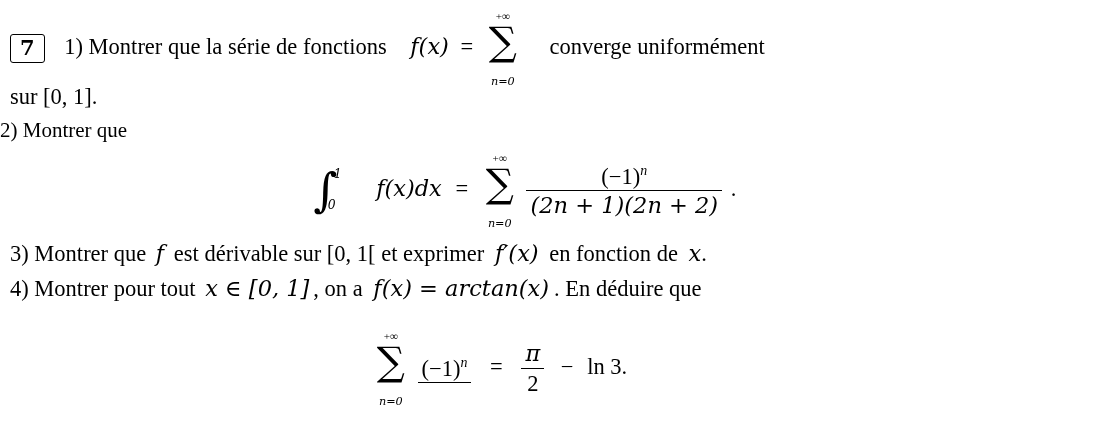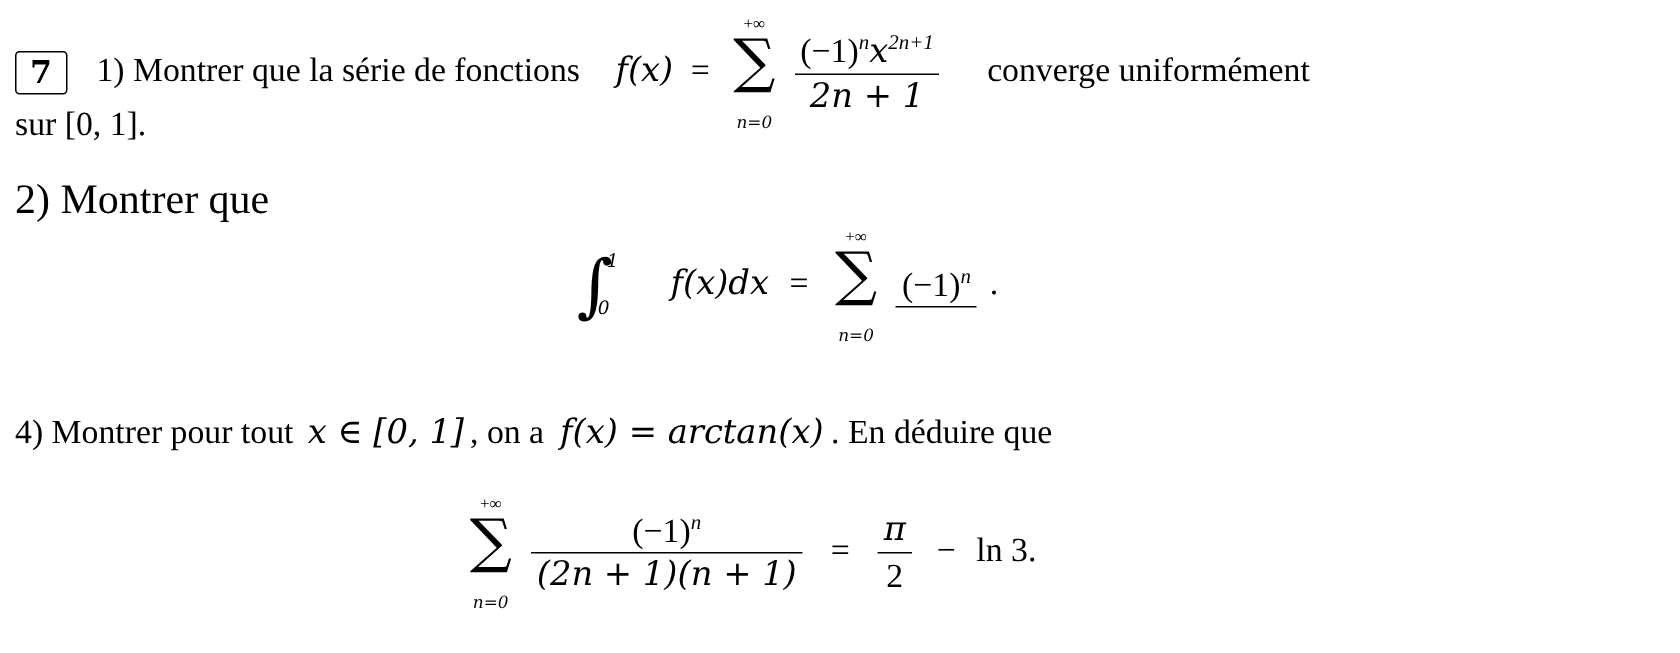--- a/index.html
+++ b/index.html
@@ -125,29 +125,29 @@
     width: 1100px;
     font-size: 22.5px;
     line-height: 1.2;
     white-space: nowrap;
   }
   .line1 .txt { font-family: Liberation Serif, serif; }
 
   .line2 {
     position: absolute;
     left: 10px;
-    top: 70px;
+    top: 84px;
     font-size: 22.5px;
     font-family: "Liberation Serif", serif;
   }
   .line3 {
     position: absolute;
-    left: 10px;
+    left: 0;
     top: 118px;
-    font-size: 28px;
+    font-size: 21px;
     font-family: "Liberation Serif", serif;
   }
 
   .display1 {
     position: absolute;
     left: 0;
     top: 152px;
     width: 1050px;
     text-align: center;
     font-size: 22.5px;
@@ -187,64 +187,68 @@
   <div class="line1">
     <span class="qbox">7</span>
     <span class="txt" style="margin-left:14px;">1) Montrer que la série de fonctions</span>
     <span class="math" style="margin-left:18px;"><span>f</span><span>(x)</span></span>
     <span class="up" style="margin:0 6px;">=</span>
     <span class="sumop">
       <span class="lim-top">+∞</span>
       <span class="sym">∑</span>
       <span class="lim-bot math">n=0</span>
     </span>
-    <span class="frac">
-      <span class="num"><span class="up">(−1)</span><sup class="exp">n</sup><span class="math">x</span><sup class="exp">2n+1</sup></span>
-      <span class="den math">2n + 1</span>
-    </span>
     <span class="txt" style="margin-left:23px;">converge uniformément</span>
   </div>
 
   <div class="line2">sur [0, 1].</div>
 
   <div class="line3">2) Montrer que</div>
 
   <div class="display1">
     <span class="intop">
       <span class="isym">∫</span><span class="ilims"><span class="top math">1</span><span class="bot math">0</span></span>
     </span>
     <span class="math" style="margin-left:23px;">f(x)dx</span>
     <span class="up" style="margin:0 8px;">=</span>
     <span class="sumop">
       <span class="lim-top">+∞</span>
       <span class="sym">∑</span>
       <span class="lim-bot math">n=0</span>
     </span>
     <span class="frac">
       <span class="num"><span class="up">(−1)</span><sup class="exp">n</sup></span>
+      <span class="den math">(2n + 1)(2n + 2)</span>
     </span>
     <span class="up">.</span>
   </div>
 
+  <div class="line4">
+    <span>3) Montrer que</span>
+    <span class="math" style="margin:0 4px;">f</span>
+    <span>est dérivable sur [0, 1[ et exprimer</span>
+    <span class="math" style="margin:0 5px;">f′(x)</span>
+    <span>en fonction de</span>
+    <span class="math" style="margin-left:5px;">x</span><span>.</span>
+  </div>
 
   <div class="line5">
     <span>4) Montrer pour tout</span>
     <span class="math" style="margin:0 4px;">x ∈ [0, 1]</span><span>, on a</span>
     <span class="math" style="margin:4px 5px;">f(x) = arctan(x)</span><span>. En déduire que</span>
   </div>
 
   <div class="display2">
     <span class="sumop">
       <span class="lim-top">+∞</span>
       <span class="sym">∑</span>
       <span class="lim-bot math">n=0</span>
     </span>
     <span class="frac">
       <span class="num"><span class="up">(−1)</span><sup class="exp">n</sup></span>
-      <span class="den math">(2n + 1)(n + 1)</span>
     </span>
     <span class="up" style="margin:0 10px;">=</span>
     <span class="frac">
       <span class="num math">π</span>
       <span class="den up">2</span>
     </span>
     <span class="up" style="margin:0 8px;">−</span>
     <span class="up">ln 3.</span>
   </div>
 

